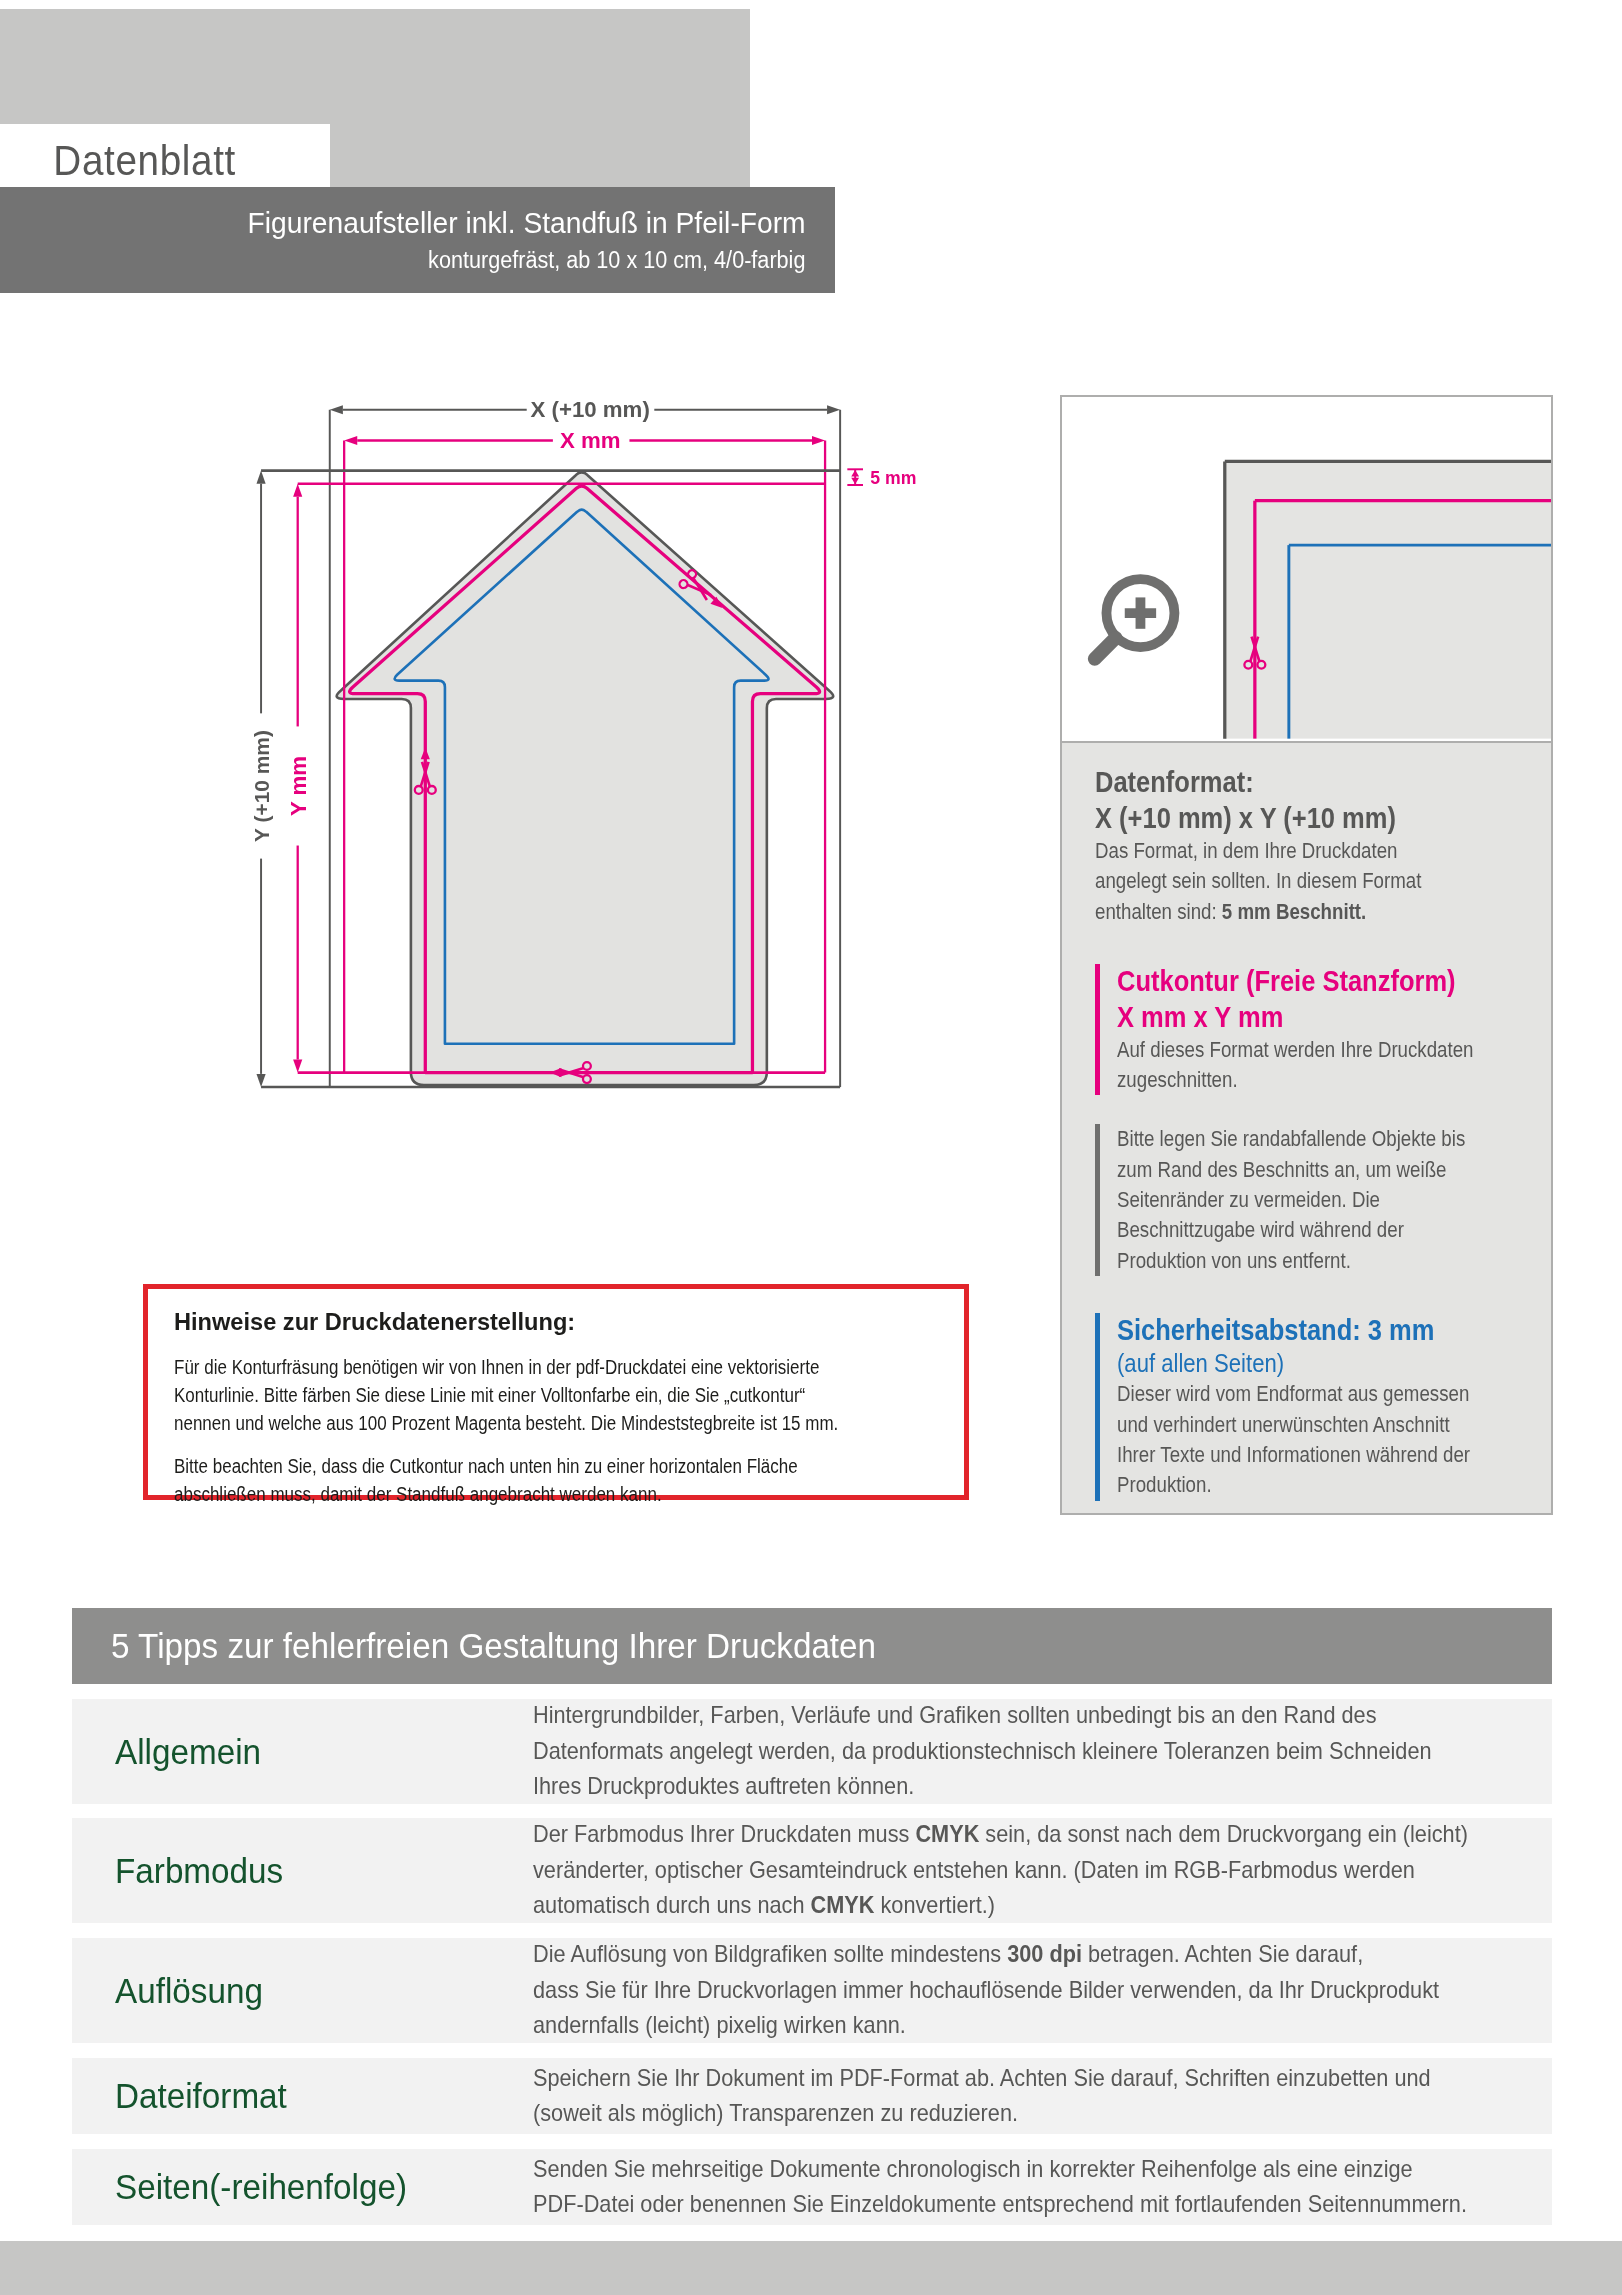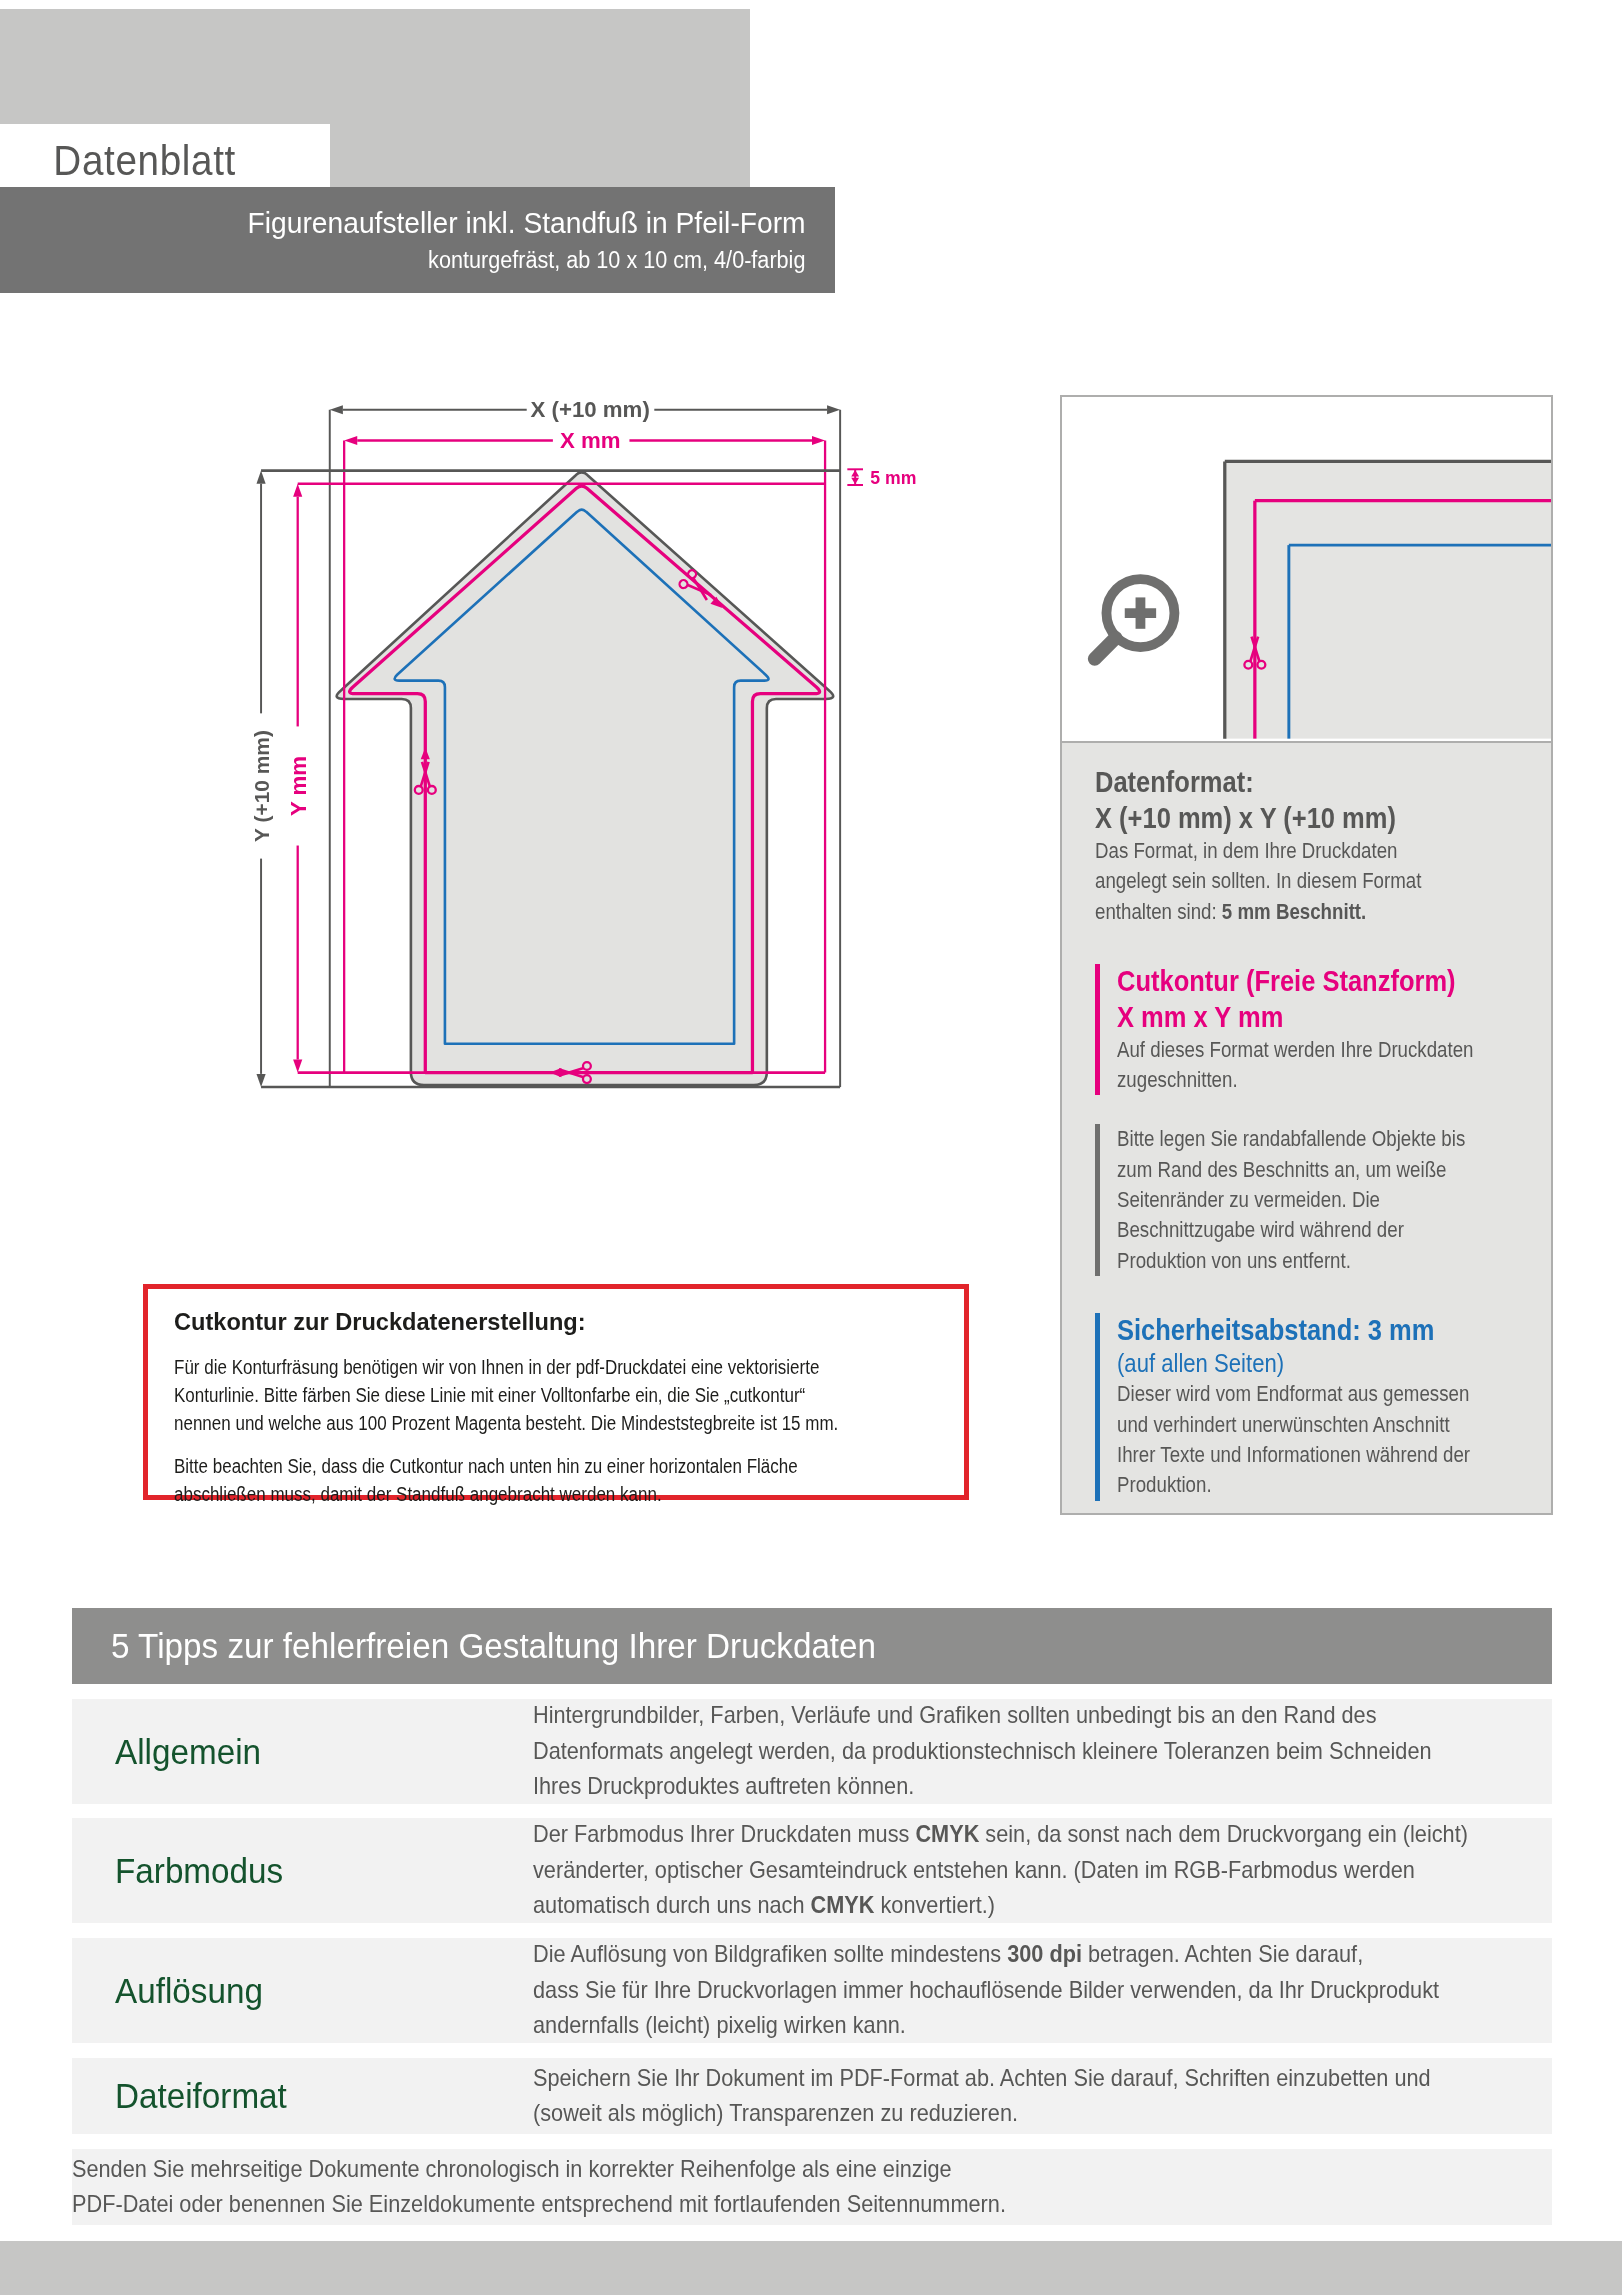--- a/index.html
+++ b/index.html
@@ -183,21 +183,21 @@
 
       <div class="bar-block bar-blue mt56">
         <h3 class="cond c-blue">Sicherheitsabstand: 3 mm</h3>
         <div class="sub cond c-blue" style="font-size:26px;font-weight:normal;">(auf allen Seiten)</div>
         <div class="body cond">Dieser wird vom Endformat aus gemessen<br>und verhindert unerwünschten Anschnitt<br>Ihrer Texte und Informationen während der<br>Produktion.</div>
       </div>
     </div>
   </div>
 
   <div class="abs hints">
-    <h4>Cutkontur zur Druckdatenerstellung:</h4>
+    <h4>Hinweise zur Druckdatenerstellung:</h4>
     <p class="narrow">Für die Konturfräsung benötigen wir von Ihnen in der pdf-Druckdatei eine vektorisierte<br>Konturlinie. Bitte färben Sie diese Linie mit einer Volltonfarbe ein, die Sie „cutkontur“<br>nennen und welche aus 100 Prozent Magenta besteht. Die Mindeststegbreite ist 15 mm.</p>
     <p class="narrow">Bitte beachten Sie, dass die Cutkontur nach unten hin zu einer horizontalen Fläche<br>abschließen muss, damit der Standfuß angebracht werden kann.</p>
   </div>
 
   <div class="abs tips-banner">
     <span>5 Tipps zur fehlerfreien Gestaltung Ihrer Druckdaten</span>
   </div>
 
   <div class="abs tip-row r1">
     <div class="tip-label"><span>Allgemein</span></div>
@@ -209,19 +209,20 @@
   </div>
   <div class="abs tip-row r3">
     <div class="tip-label"><span>Auflösung</span></div>
     <div class="tip-desc cond92">Die Auflösung von Bildgrafiken sollte mindestens <b>300 dpi</b> betragen. Achten Sie darauf,<br>dass Sie für Ihre Druckvorlagen immer hochauflösende Bilder verwenden, da Ihr Druckprodukt<br>andernfalls (leicht) pixelig wirken kann.</div>
   </div>
   <div class="abs tip-row r4">
     <div class="tip-label"><span>Dateiformat</span></div>
     <div class="tip-desc cond92">Speichern Sie Ihr Dokument im PDF-Format ab. Achten Sie darauf, Schriften einzubetten und<br>(soweit als möglich) Transparenzen zu reduzieren.</div>
   </div>
   <div class="abs tip-row r5">
+    <div class="tip-label"><span>Seiten(-reihenfolge)</span></div>
     <div class="tip-desc cond92">Senden Sie mehrseitige Dokumente chronologisch in korrekter Reihenfolge als eine einzige<br>PDF-Datei oder benennen Sie Einzeldokumente entsprechend mit fortlaufenden Seitennummern.</div>
   </div>
 
   <div class="abs footer"></div>
 
 </div>
 
 
 </body></html>

